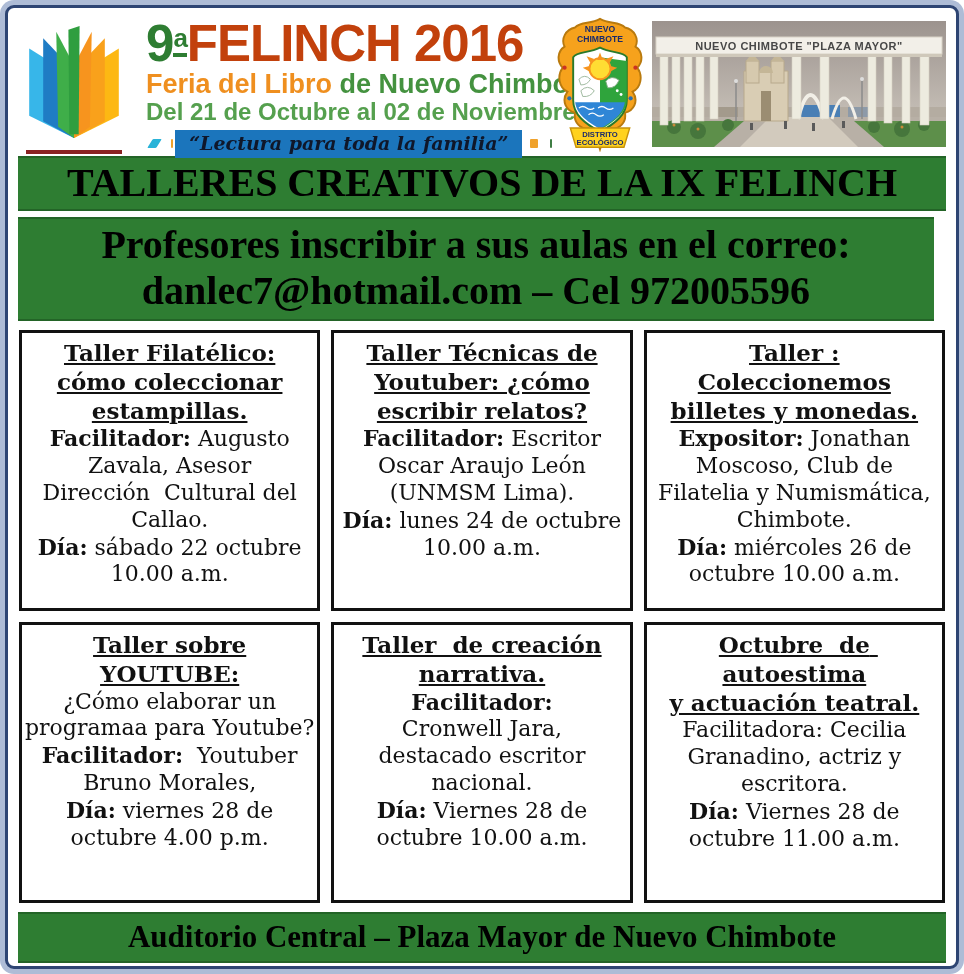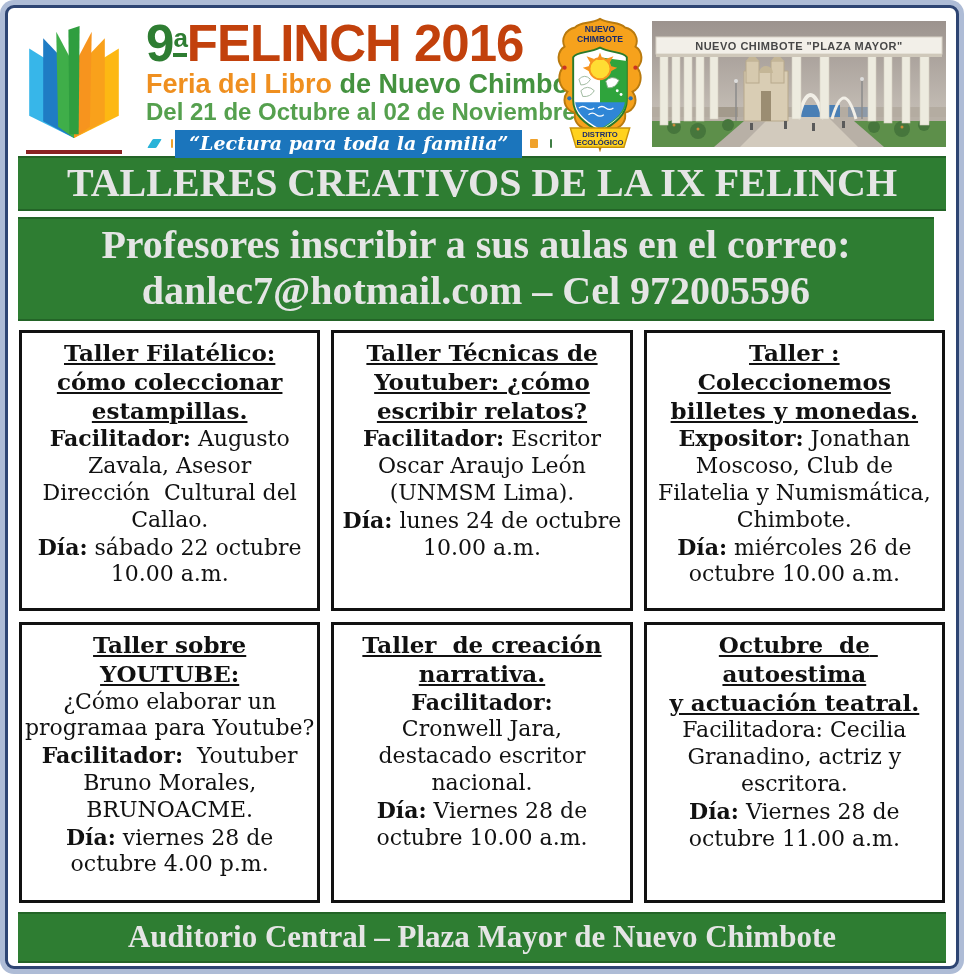--- a/index.html
+++ b/index.html
@@ -23,28 +23,28 @@
   .brand-ord{color:#2e7d32;font-size:26px;vertical-align:14px;border-bottom:4px solid #2e7d32;line-height:1;}
   .brand-title{color:#c2410c;}
   .brand-line2{font-size:27px;font-weight:bold;line-height:1.05;margin-top:1px;white-space:nowrap;}
   .sub-orange{color:#ef8f1f;}
   .sub-green{color:#44923f;}
   .brand-line3{font-size:24px;font-weight:bold;color:#55a04e;line-height:1.05;margin-top:1px;white-space:nowrap;}
   .tagline-row{display:flex;align-items:center;margin-top:5px;margin-left:4px;}
   .dash{height:9px;border-radius:1px;}
   .dash-teal{width:50px;background:#2ab3d8;transform:skewX(-32deg);margin-right:12px;}
   .dash-orange-sm{width:10px;background:#f0a22c;margin-right:2px;}
-  .tagline-box{background:#1b75bc;color:#ffffff;padding:2px 14px 4px;
+  .tagline-box{background:#1b75bc;color:#0f172a;padding:2px 14px 4px;
     font-family:"DejaVu Serif","Liberation Serif",serif;font-style:italic;font-weight:bold;font-size:19px;white-space:nowrap;}
   .dash-orange{width:38px;background:#f0a22c;margin-left:8px;}
   .dash-green{width:13px;background:#3f7d44;margin-left:12px;}
   .emblem-wrap{flex:0 0 auto;width:92px;margin-left:2px;}
   .photo-wrap{flex:0 0 auto;width:294px;margin-left:6px;padding-top:5px;}
   
-  .gbanner{background:#2e7d32;color:#e5e5e5;text-align:center;
+  .gbanner{background:#2e7d32;color:#000000;text-align:center;
     font-family:"Liberation Serif",serif;font-weight:bold;
     border-top:2px solid #236427;border-bottom:2px solid #236427;}
   .banner-talleres{font-size:40px;line-height:1.15;padding:2px 0 3px;margin:0 0 6px 0;}
   .banner-inscribir{font-size:40px;line-height:1.15;padding:3px 0 5px;margin:0 12px 9px 0;}
   .banner-footer{font-size:31px;line-height:1.2;padding:4px 0 6px;margin-top:9px;}
   
   .cards{display:grid;grid-template-columns:repeat(3,1fr);gap:11px;margin:0 1px;}
   .cards + .cards{margin-top:11px;}
   .card{border:3px solid #111111;background:#ffffff;min-height:281px;box-sizing:border-box;
     padding:6px 2px;text-align:center;font-family:"DejaVu Serif","Liberation Serif",serif;
@@ -234,21 +234,20 @@
         </div>
       </div>
     <div class="cards">
         <div class="card">
           <div class="card-line title-line"><span class="bold underline">Taller sobre</span></div>
           <div class="card-line title-line"><span class="bold underline">YOUTUBE:</span></div>
           <div class="card-line"><span>¿Cómo elaborar un</span></div>
           <div class="card-line"><span>programaa para Youtube?</span></div>
           <div class="card-line"><span class="bold">Facilitador:</span><span>  Youtuber</span></div>
           <div class="card-line"><span>Bruno Morales,</span></div>
-          <div class="card-line"><span>BRUNOACME.</span></div>
           <div class="card-line"><span class="bold">Día:</span><span> viernes 28 de</span></div>
           <div class="card-line"><span>octubre 4.00 p.m.</span></div>
         </div>
         <div class="card">
           <div class="card-line title-line"><span class="bold underline">Taller  de creación</span></div>
           <div class="card-line title-line"><span class="bold underline">narrativa.</span></div>
           <div class="card-line"><span class="bold">Facilitador:</span></div>
           <div class="card-line"><span>Cronwell Jara,</span></div>
           <div class="card-line"><span>destacado escritor</span></div>
           <div class="card-line"><span>nacional.</span></div>

